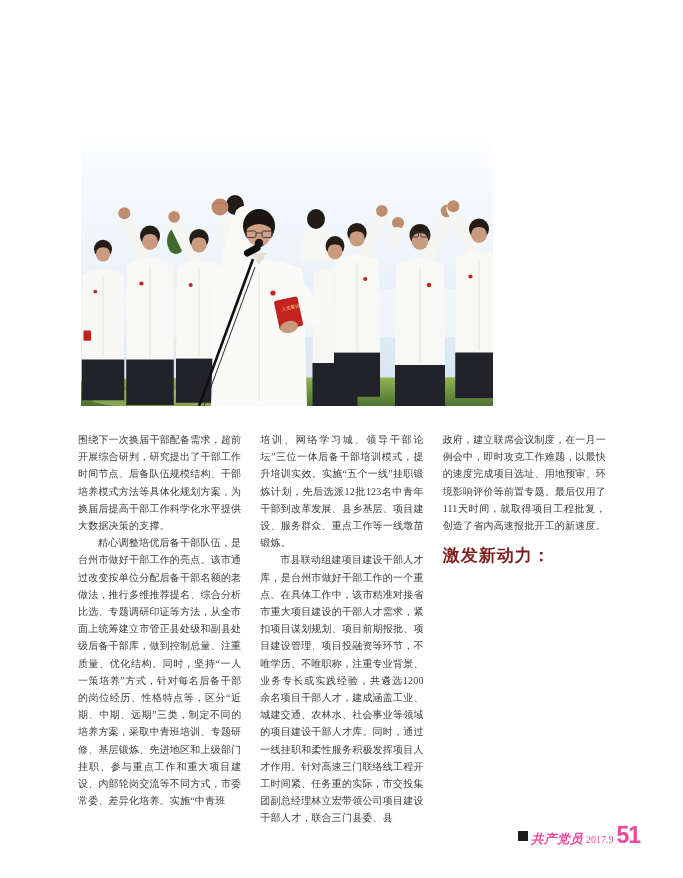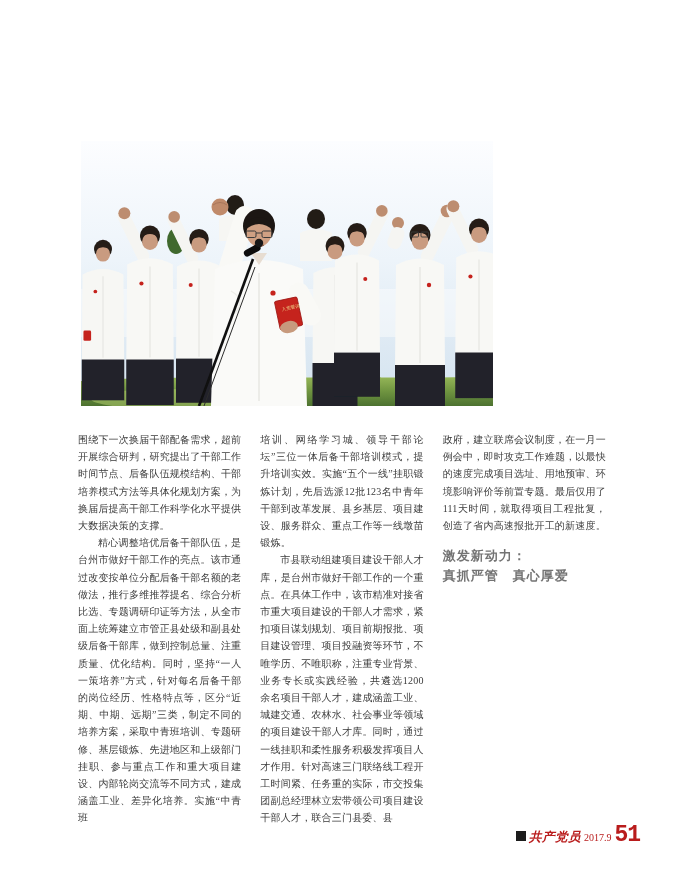--- a/index.html
+++ b/index.html
@@ -22,38 +22,38 @@
     display:flex;gap:19px;
     font-size:10px;line-height:17.2px;letter-spacing:0.2px;
     color:#3b3b3b;text-align:justify;word-break:break-all;overflow-wrap:anywhere;
   }
   .col{flex:1;min-width:0;}
   .col p{margin:0;}
   .col p.ind{text-indent:2em;}
   .subhead{
     margin:12px 0 7px 0;
     font-family:"Liberation Sans","DejaVu Sans",sans-serif;
-    font-weight:bold;font-size:13px;line-height:20px;color:#737373;
+    font-weight:bold;font-size:17px;line-height:20px;color:#7f1d1d;
     letter-spacing:1px;
   }
   .footer{
     position:absolute;top:824px;right:43px;
-    display:flex;align-items:baseline;gap:3px;color:#b91c1c;
+    display:flex;align-items:baseline;gap:3px;color:#ec4899;
   }
   .seal{
     width:10px;height:10px;background:#1c1c1c;align-self:center;
     box-shadow:inset 0 0 0 1.5px #1c1c1c, inset 0 0 2px #777;
   }
   .logo{
     font-family:"Liberation Serif","DejaVu Serif",serif;
     font-style:italic;font-weight:bold;font-size:12.5px;letter-spacing:0.5px;
   }
   .issue{font-family:Liberation Serif, serif;font-size:10px;}
   .pagenum{
-    font-family:Liberation Mono, monospace;
+    font-family:Liberation Sans, sans-serif;
     font-size:23px;font-weight:600;letter-spacing:-1px;line-height:1;
   }
 </style>
 </head>
 <body>
 
 <div class="page">
 
   <div class="photo">
     <svg width="412" height="265" viewBox="0 0 412 265" xmlns="http://www.w3.org/2000/svg" xmlns:xlink="http://www.w3.org/1999/xlink">
@@ -156,31 +156,30 @@
         <rect x="162" y="106" width="18" height="7" rx="3.5" transform="rotate(-28 171 109)" fill="#0d0d0d"></rect>
         <circle cx="178" cy="102" r="4.2" fill="#181818"></circle>
       </g>
     </svg>
   </div>
 
 
   <div class="body-cols">
     <div class="col">
       <p>围绕下一次换届干部配备需求，超前开展综合研判，研究提出了干部工作时间节点、后备队伍规模结构、干部培养模式方法等具体化规划方案，为换届后提高干部工作科学化水平提供大数据决策的支撑。</p>
-      <p class="ind">精心调整培优后备干部队伍，是台州市做好干部工作的亮点。该市通过改变按单位分配后备干部名额的老做法，推行多维推荐提名、综合分析比选、专题调研印证等方法，从全市面上统筹建立市管正县处级和副县处级后备干部库，做到控制总量、注重质量、优化结构。同时，坚持“一人一策培养”方式，针对每名后备干部的岗位经历、性格特点等，区分“近期、中期、远期”三类，制定不同的培养方案，采取中青班培训、专题研修、基层锻炼、先进地区和上级部门挂职、参与重点工作和重大项目建设、内部轮岗交流等不同方式，建成涵盖工业、差异化培养。实施“中青班</p>
+      <p class="ind">精心调整培优后备干部队伍，是台州市做好干部工作的亮点。该市通过改变按单位分配后备干部名额的老做法，推行多维推荐提名、综合分析比选、专题调研印证等方法，从全市面上统筹建立市管正县处级和副县处级后备干部库，做到控制总量、注重质量、优化结构。同时，坚持“一人一策培养”方式，针对每名后备干部的岗位经历、性格特点等，区分“近期、中期、远期”三类，制定不同的培养方案，采取中青班培训、专题研修、基层锻炼、先进地区和上级部门挂职、参与重点工作和重大项目建设、内部轮岗交流等不同方式，市委常委、差异化培养。实施“中青班</p>
     </div>
     <div class="col">
       <p>培训、网络学习城、领导干部论坛”三位一体后备干部培训模式，提升培训实效。实施“五个一线”挂职锻炼计划，先后选派12批123名中青年干部到改革发展、县乡基层、项目建设、服务群众、重点工作等一线墩苗锻炼。</p>
       <p class="ind">市县联动组建项目建设干部人才库，是台州市做好干部工作的一个重点。在具体工作中，该市精准对接省市重大项目建设的干部人才需求，紧扣项目谋划规划、项目前期报批、项目建设管理、项目投融资等环节，不唯学历、不唯职称，注重专业背景、业务专长或实践经验，共遴选1200余名项目干部人才，建成涵盖工业、城建交通、农林水、社会事业等领域的项目建设干部人才库。同时，通过一线挂职和柔性服务积极发挥项目人才作用。针对高速三门联络线工程开工时间紧、任务重的实际，市交投集团副总经理林立宏带领公司项目建设干部人才，联合三门县委、县</p>
     </div>
     <div class="col">
       <p>政府，建立联席会议制度，在一月一例会中，即时攻克工作难题，以最快的速度完成项目选址、用地预审、环境影响评价等前置专题。最后仅用了111天时间，就取得项目工程批复，创造了省内高速报批开工的新速度。</p>
       <div class="subhead">
         <div>激发新动力：</div>
-        <div>真抓严管　真心厚爱</div>
       </div>
     </div>
   </div>
 
   <div class="footer">
     <span class="seal"></span>
     <span class="logo">共产党员</span>
     <span class="issue">2017.9</span>
     <span class="pagenum">51</span>
   </div>

